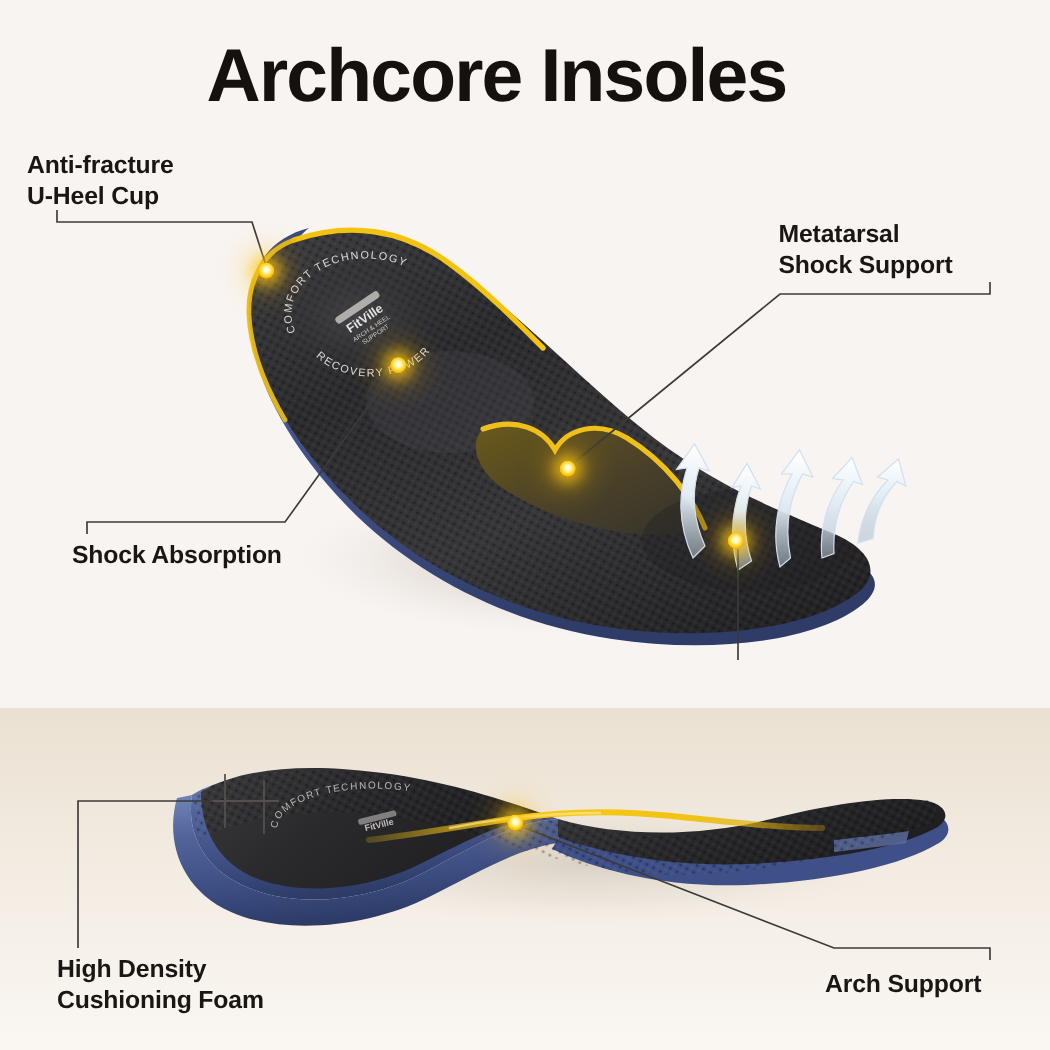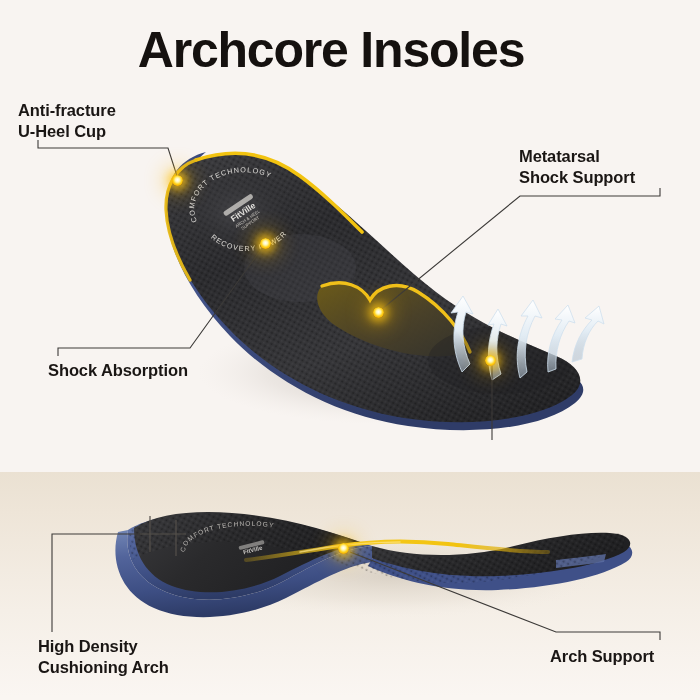--- a/index.html
+++ b/index.html
@@ -243,16 +243,16 @@
     </g>
     <g fill="none" stroke="#3c3a38" stroke-width="1.1">
       <path d="M52,632 L52,534 L142,534"></path>
       <path d="M660,640 L660,632 L556,632 L350,552"></path>
     </g>
   </svg>
 
   <div class="dot" style="left:338px;top:543px;"></div>
 
   <div class="label lbl-foam">High Density
-Cushioning Arch</div>
+Cushioning Foam</div>
   <div class="label lbl-arch">Arch Support</div>
 
 </div>
 
 </body></html>

